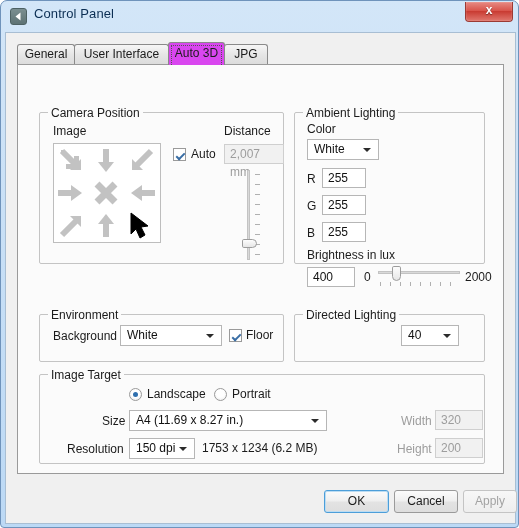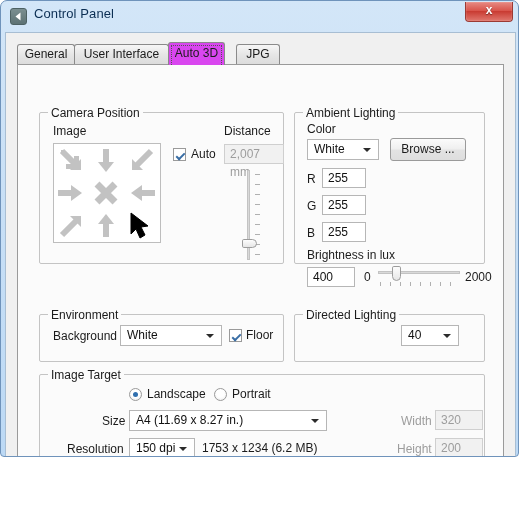--- a/index.html
+++ b/index.html
@@ -5,21 +5,21 @@
   html, body {
     margin: 0; padding: 0;
     width: 519px; height: 528px;
     background: #ffffff;
     font-family: "Liberation Sans", sans-serif;
     -webkit-font-smoothing: antialiased;
   }
   #window {
     position: absolute;
     left: 0; top: 0;
-    width: 519px; height: 457px;
+    width: 519px; height: 528px;
     box-sizing: border-box;
     background: linear-gradient(to bottom, #d3e6f8 0%, #c9e0f6 40%, #bcd9f5 100%);
     border: 1px solid #6f93bb;
     border-radius: 7px 7px 4px 4px;
     overflow: hidden;
   }
   
   #titlebar {
     position: absolute; left: 0; top: 0;
     width: 100%; height: 31px;
@@ -296,21 +296,21 @@
       <div class="tab" style="left:0; width:58px;">
         <span>General</span>
       </div>
       <div class="tab" style="left:57px; width:95px;">
         <span>User Interface</span>
       </div>
       <div class="tab active" style="left:151px; width:57px;">
         <span>Auto 3D</span>
         <span class="focusring"></span>
       </div>
-      <div class="tab" style="left:207px; width:44px;margin-left:12px;">
+      <div class="tab" style="left:207px; width:44px;">
         <span>JPG</span>
       </div>
     </div>
 
     <div id="tabpage">
 
       <div class="group" style="left:21px; top:41px; width:245px; height:158px;">
         <div class="frame"></div>
         <div class="gtitle">Camera Position</div>
 
@@ -402,23 +402,20 @@
       </div>
 
       <div class="group" style="left:276px; top:41px; width:191px; height:158px;">
         <div class="frame"></div>
         <div class="gtitle">Ambient Lighting</div>
 
         <div class="lbl" style="left:13px; top:16px;">Color</div>
         <div class="combo" style="left:13px; top:33px; width:72px;">
           <span>White</span>
           <span class="arrow"></span>
-        </div>
-        <div class="btn" style="left:96px; top:32px; width:76px;">
-          <span>Browse ...</span>
         </div>
 
         <div class="lbl" style="left:13px; top:66px;">R</div>
         <div class="tbox" style="left:28px; top:62px; width:44px;">255</div>
 
         <div class="lbl" style="left:13px; top:93px;">G</div>
         <div class="tbox" style="left:28px; top:89px; width:44px;">255</div>
 
         <div class="lbl" style="left:13px; top:120px;">B</div>
         <div class="tbox" style="left:28px; top:116px; width:44px;">255</div>

